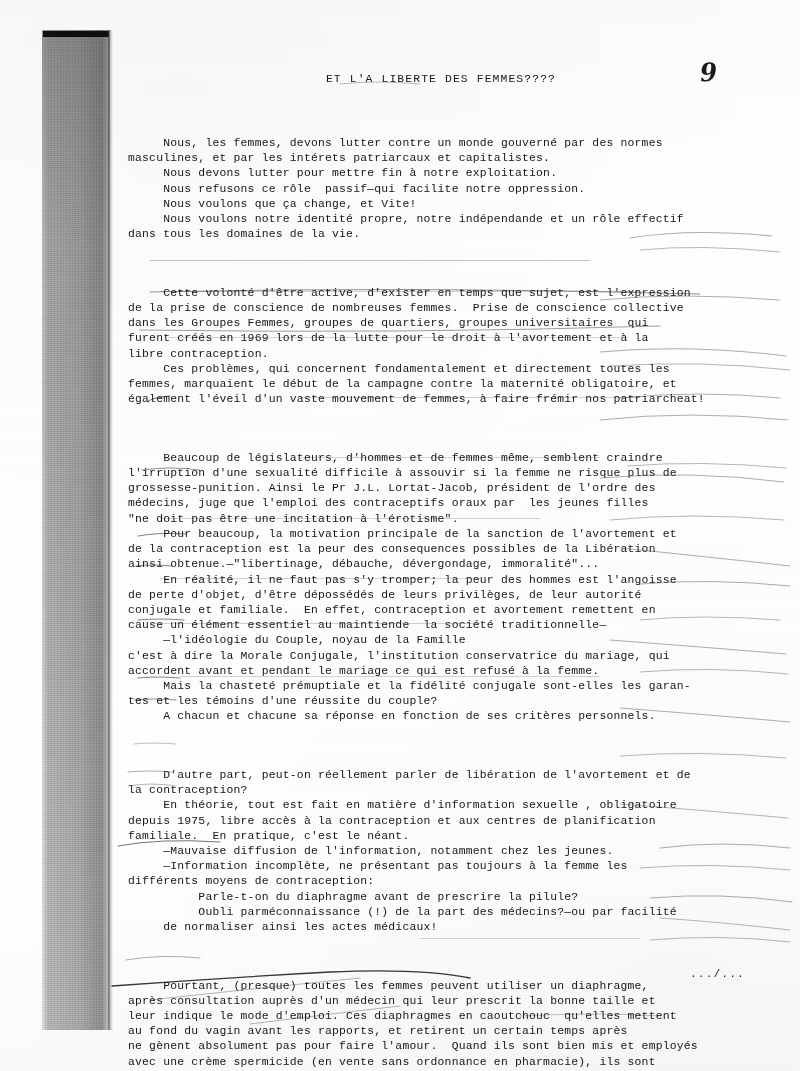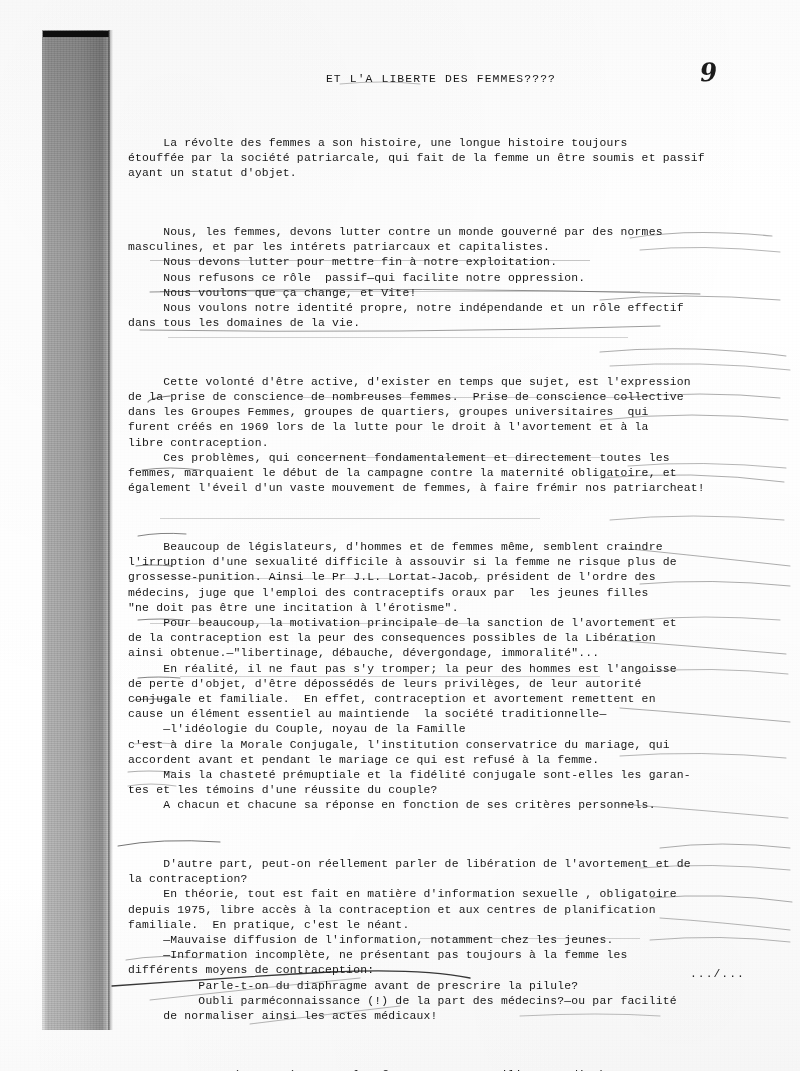--- a/index.html
+++ b/index.html
@@ -166,23 +166,20 @@
 
   <div class="gutter"></div>
   <div class="gutter-grain"></div>
   <div class="gutter-bar"></div>
   <div class="gutter-edge"></div>
 
   <div class="pagenum">9</div>
 
   <div class="doc">
     <span class="title">ET L'A LIBERTE DES FEMMES????</span>
-    <p>     La révolte des femmes a son histoire, une longue histoire toujours
-étouffée par la société patriarcale, qui fait de la femme un être soumis et passif
-ayant un statut d'objet.</p>
     <p>     Nous, les femmes, devons lutter contre un monde gouverné par des normes
 masculines, et par les intérets patriarcaux et capitalistes.
      Nous devons lutter pour mettre fin à notre exploitation.
      Nous refusons ce rôle  passif—qui facilite notre oppression.
      Nous voulons que ça change, et Vite!
      Nous voulons notre identité propre, notre indépendande et un rôle effectif
 dans tous les domaines de la vie.</p>
     <p>     Cette volonté d'être active, d'exister en temps que sujet, est l'expression
 de la prise de conscience de nombreuses femmes.  Prise de conscience collective
 dans les Groupes Femmes, groupes de quartiers, groupes universitaires  qui

